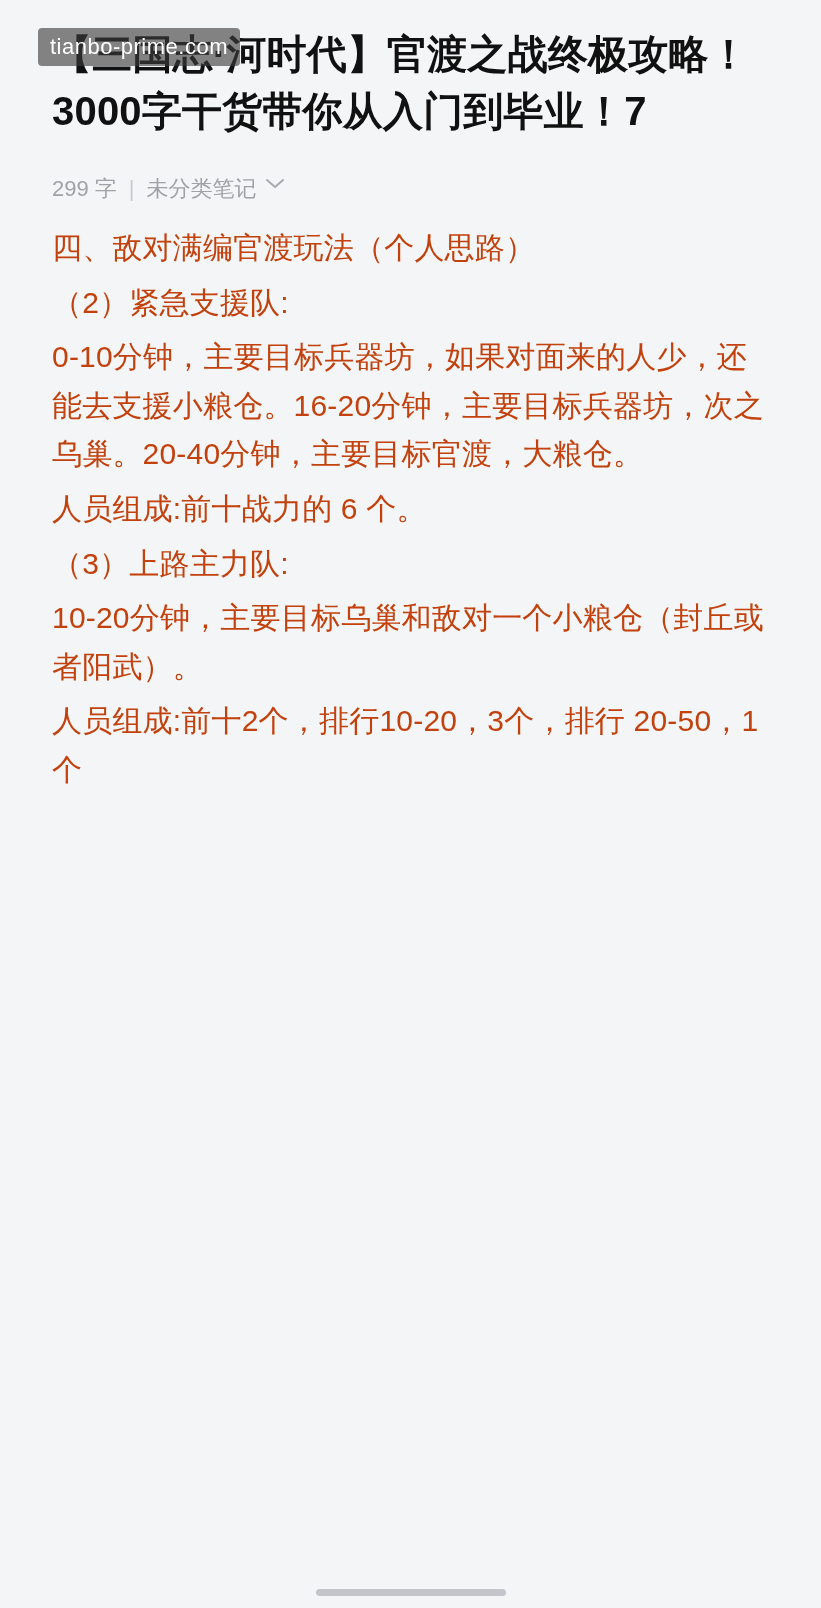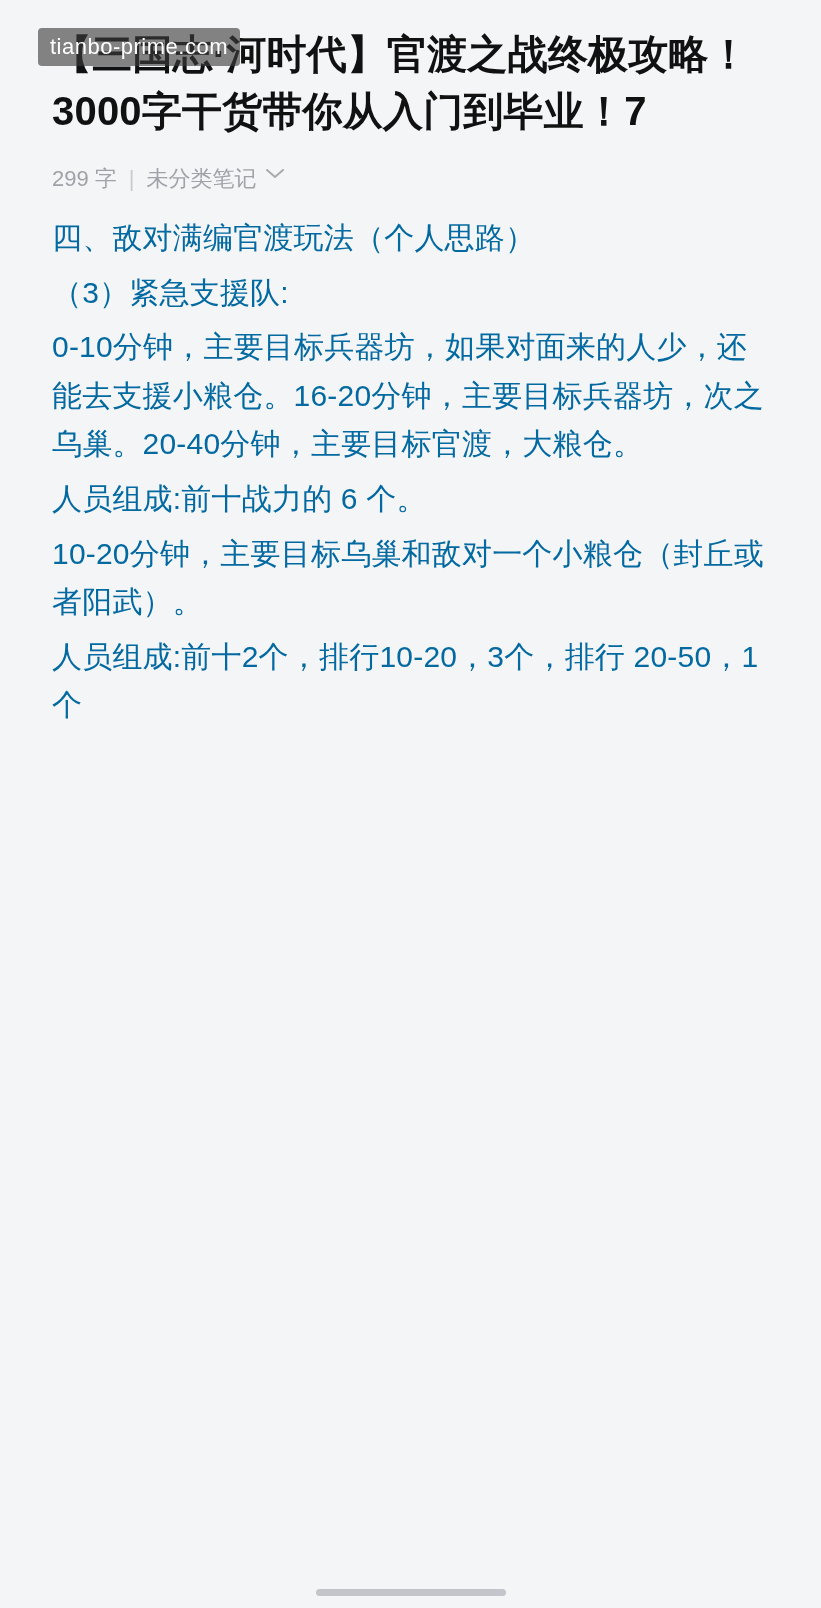--- a/index.html
+++ b/index.html
@@ -47,21 +47,21 @@
     font-weight: 700;
     letter-spacing: 0.2px;
     color: #111111;
     margin: 0;
     word-break: break-all;
   }
 
   .meta-row {
     display: flex;
     align-items: center;
-    margin-top: 26px;
+    margin-top: 36px;
     color: #a0a2a8;
     font-size: 22px;
     line-height: 1.2;
   }
   .meta-count { color: #a0a2a8; }
   .meta-sep {
     margin: 0 12px;
     color: #c9cbd0;
   }
   .meta-category {
@@ -79,21 +79,21 @@
   }
   .chevron svg { display: block; }
 
   .note-body {
     margin-top: 22px;
   }
   .note-body p {
     margin: 0 0 6px 0;
     font-size: 30px;
     line-height: 1.62;
-    color: #0369a1;
+    color: #c2410c;
     word-break: break-all;
     letter-spacing: 0.2px;
   }
 
   .home-indicator {
     position: absolute;
     left: 50%;
     transform: translateX(-50%);
     bottom: 12px;
     width: 190px;
@@ -119,21 +119,22 @@
       <span class="chevron">
         <svg width="20" height="12" viewBox="0 0 20 12" xmlns="http://www.w3.org/2000/svg">
           <path d="M2 2 L10 9 L18 2" fill="none" stroke="#a8aab0" stroke-width="2" stroke-linecap="round" stroke-linejoin="round"></path>
         </svg>
       </span>
     </span>
   </div>
 
   <div class="note-body">
     <p>四、敌对满编官渡玩法（个人思路）</p>
-    <p>（3）紧急支援队:</p>
+    <p>（2）紧急支援队:</p>
     <p>0-10分钟，主要目标兵器坊，如果对面来的人少，还能去支援小粮仓。16-20分钟，主要目标兵器坊，次之乌巢。20-40分钟，主要目标官渡，大粮仓。</p>
     <p>人员组成:前十战力的 6 个。</p>
+    <p>（3）上路主力队:</p>
     <p>10-20分钟，主要目标乌巢和敌对一个小粮仓（封丘或者阳武）。</p>
     <p>人员组成:前十2个，排行10-20，3个，排行 20-50，1个</p>
   </div>
 
   <div class="home-indicator"></div>
 </div>
 
 </body></html>

